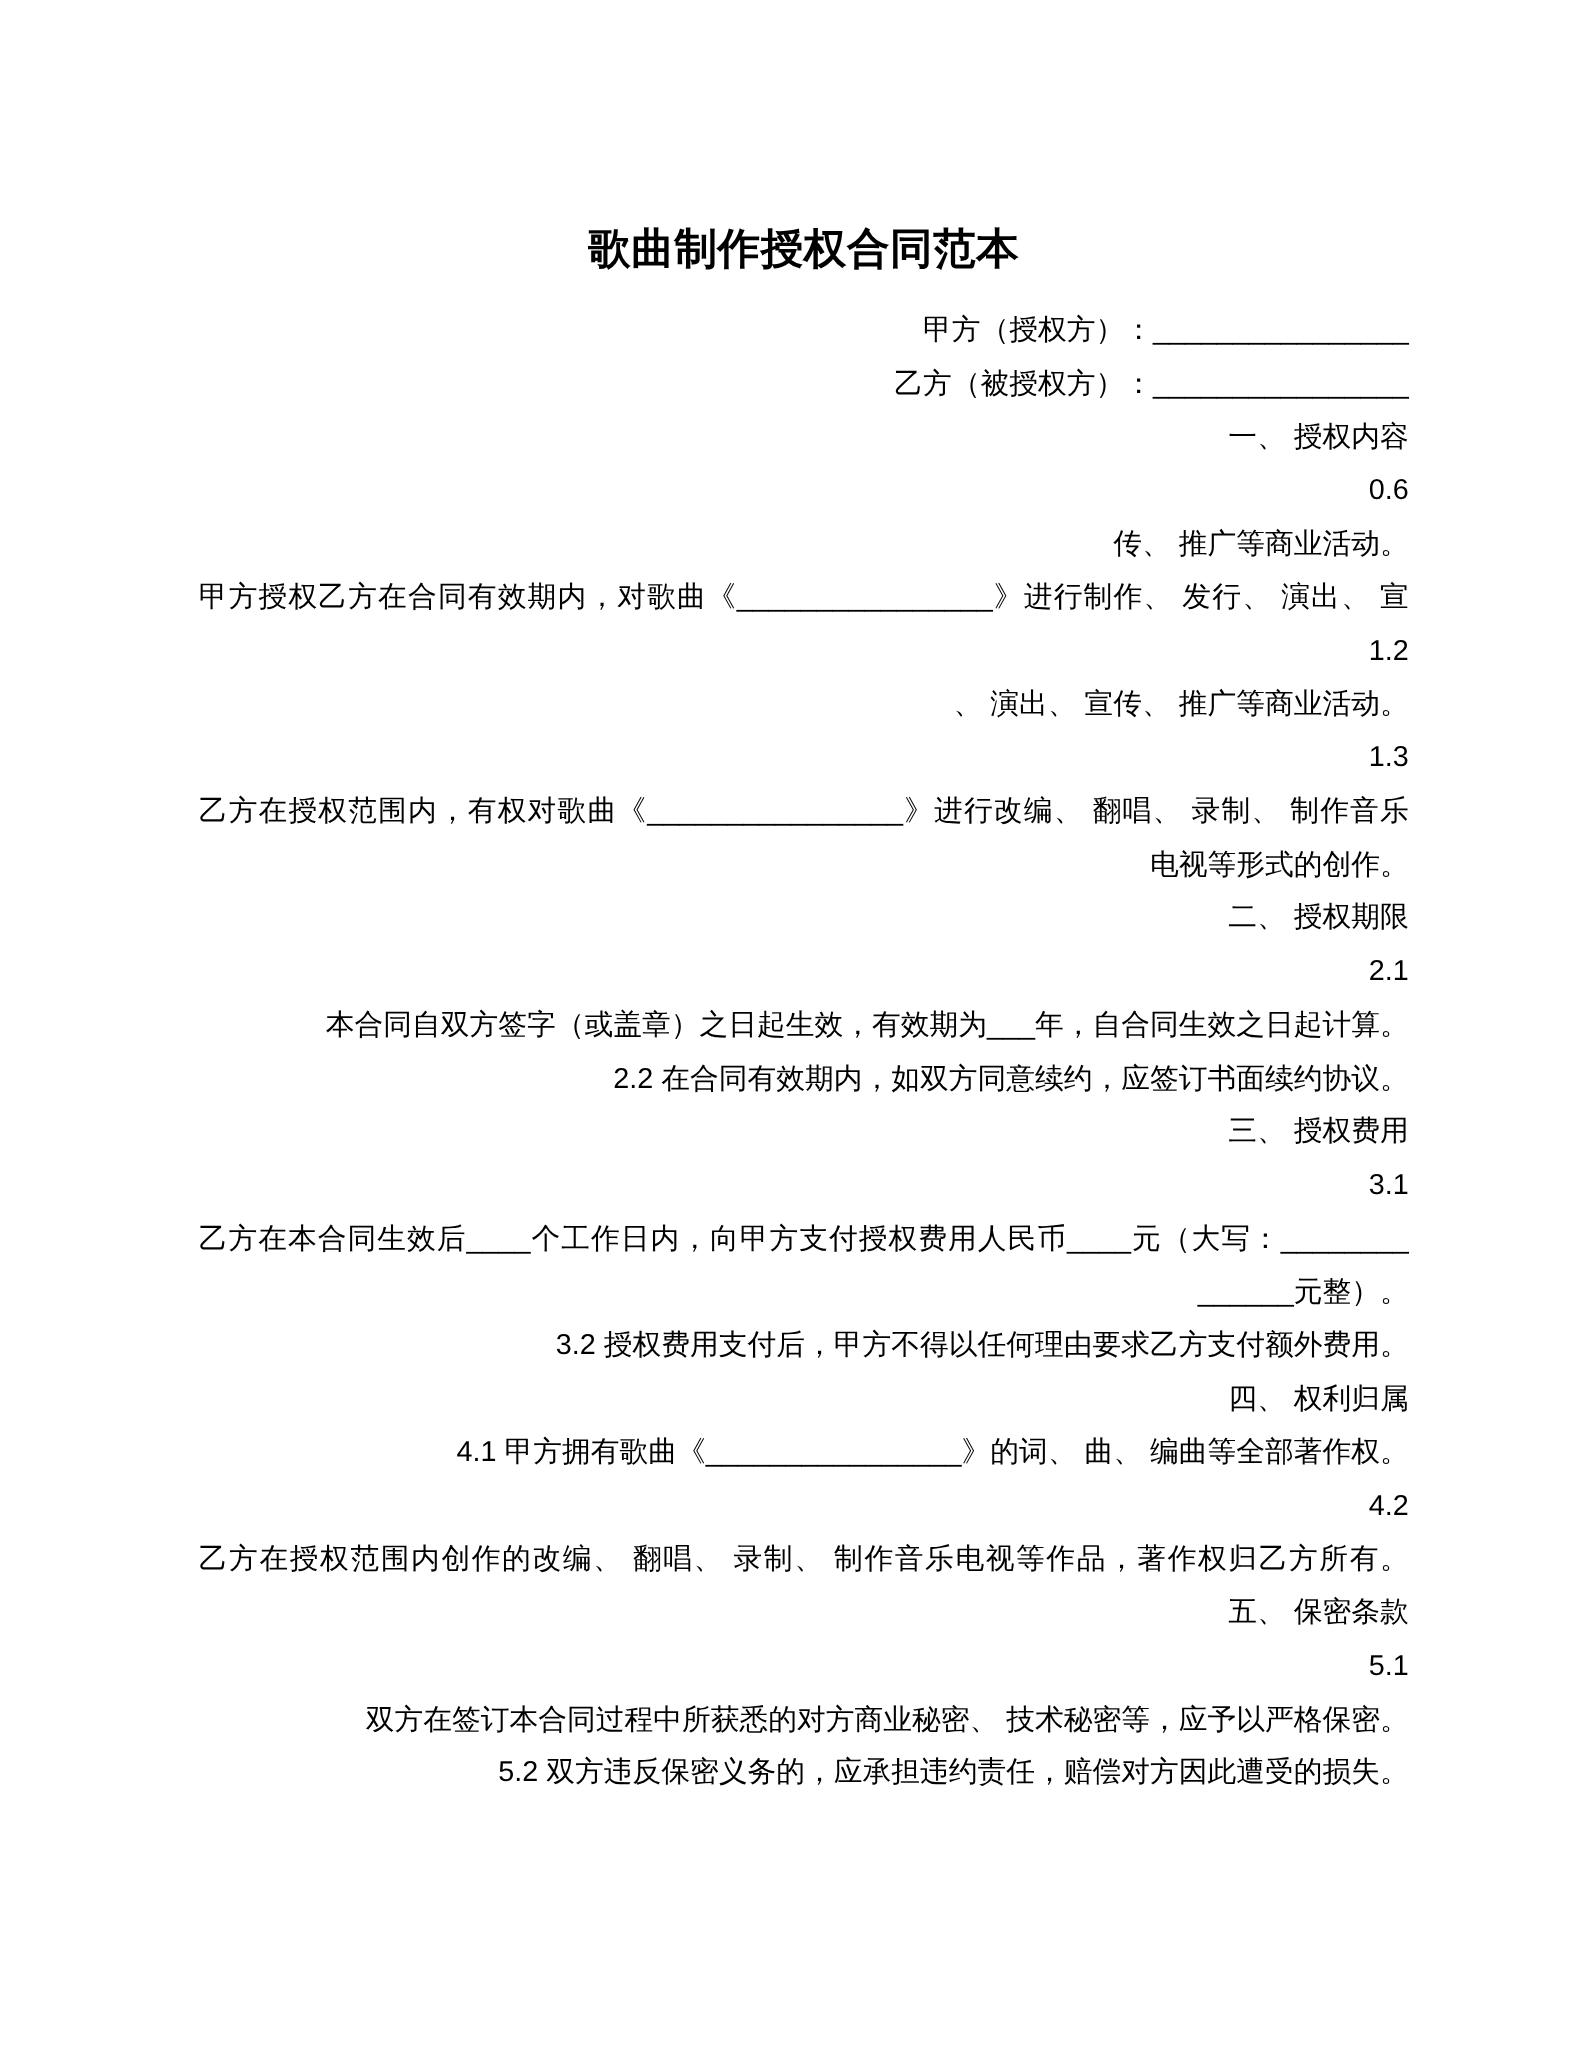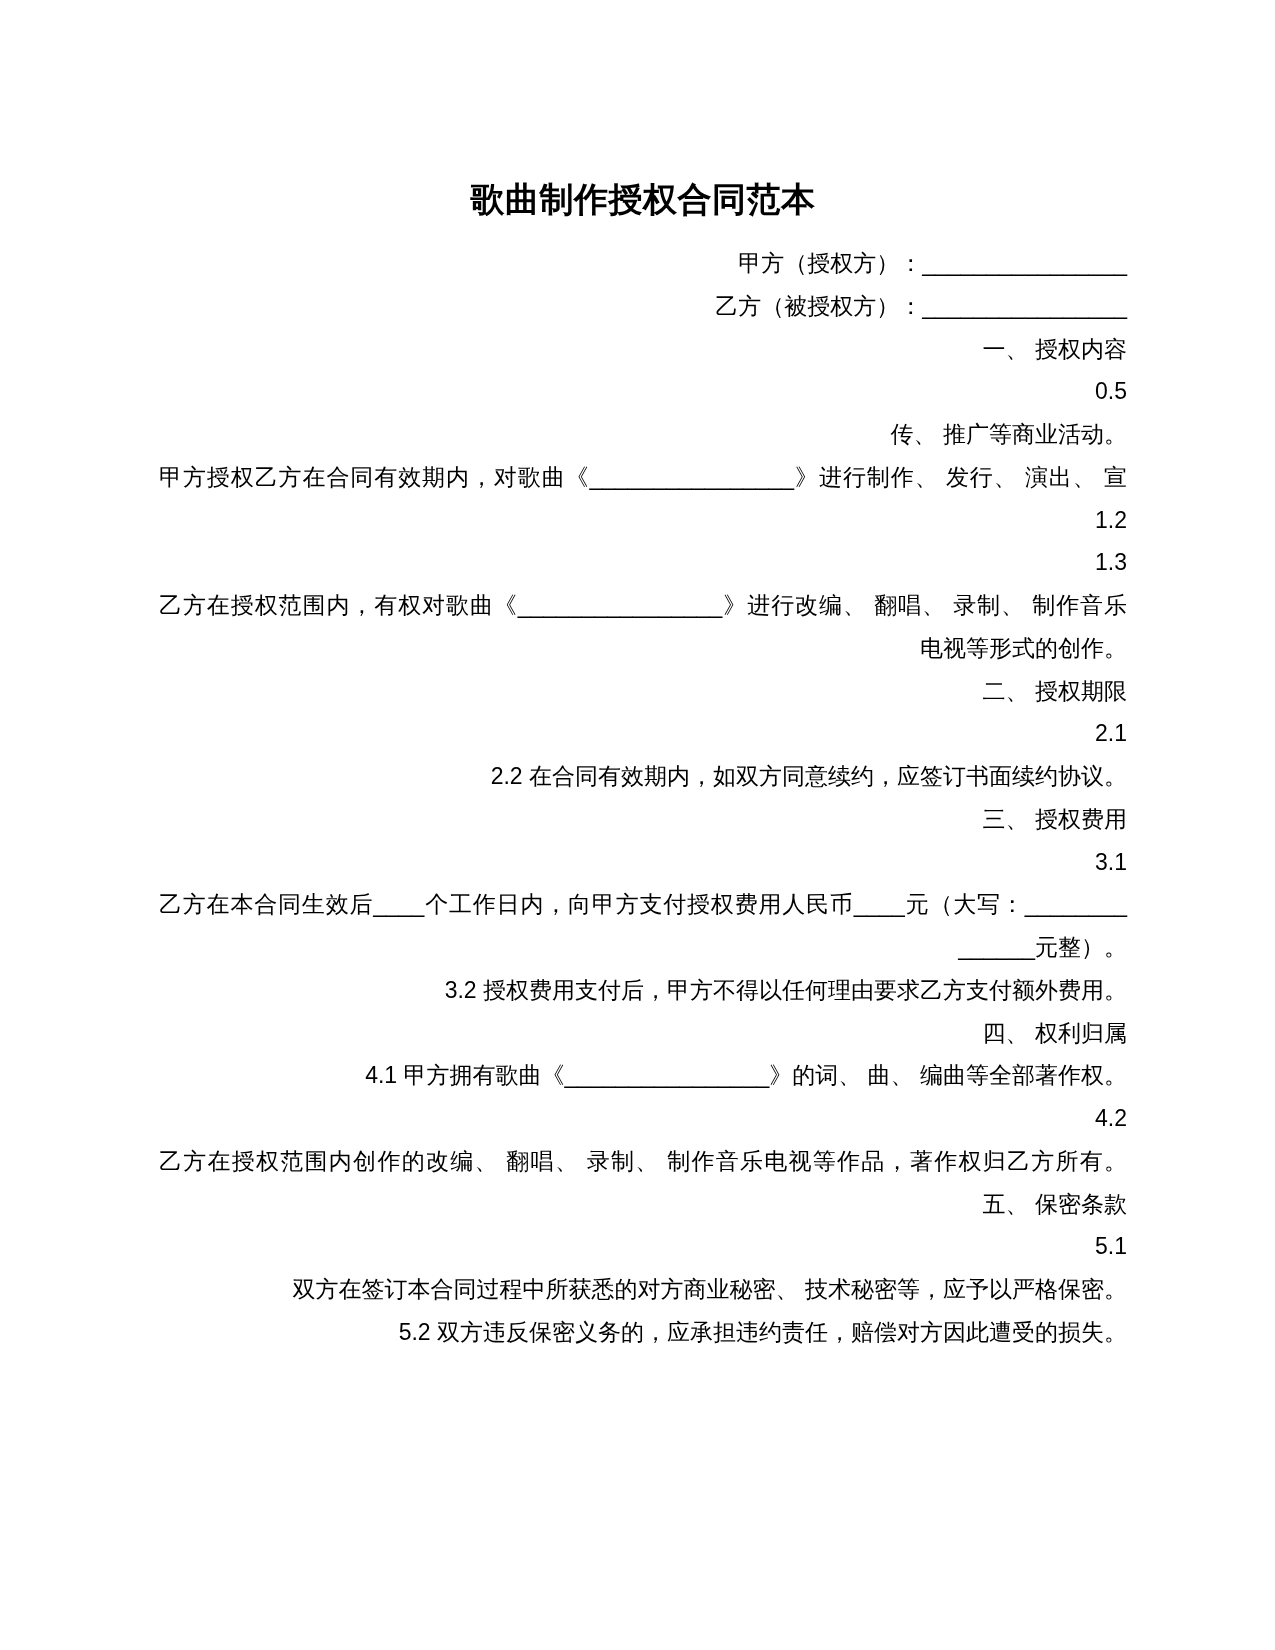--- a/index.html
+++ b/index.html
@@ -52,29 +52,31 @@
 <body>
 
 <div class="doc-page">
   <div class="doc-content">
 
     <div class="doc-title">歌曲制作授权合同范本</div>
 
     <div class="bline indent">甲方（授权方）：________________</div>
     <div class="bline indent">乙方（被授权方）：________________</div>
     <div class="bline indent">一、 授权内容</div>
-    <div class="bline indent">0.5</div>
+    <div class="bline indent">0.6</div>
     <div class="bline">传、 推广等商业活动。</div>
     <div class="bline fill">甲方授权乙方在合同有效期内，对歌曲《________________》进行制作、 发行、 演出、 宣</div>
     <div class="bline indent">1.2</div>
+    <div class="bline">、 演出、 宣传、 推广等商业活动。</div>
     <div class="bline indent">1.3</div>
     <div class="bline fill">乙方在授权范围内，有权对歌曲《________________》进行改编、 翻唱、 录制、 制作音乐</div>
     <div class="bline">电视等形式的创作。</div>
     <div class="bline indent">二、 授权期限</div>
     <div class="bline indent">2.1</div>
+    <div class="bline">本合同自双方签字（或盖章）之日起生效，有效期为___年，自合同生效之日起计算。</div>
     <div class="bline indent">2.2 在合同有效期内，如双方同意续约，应签订书面续约协议。</div>
     <div class="bline indent">三、 授权费用</div>
     <div class="bline indent">3.1</div>
     <div class="bline fill">乙方在本合同生效后____个工作日内，向甲方支付授权费用人民币____元（大写：________</div>
     <div class="bline">______元整）。</div>
     <div class="bline indent">3.2 授权费用支付后，甲方不得以任何理由要求乙方支付额外费用。</div>
     <div class="bline indent">四、 权利归属</div>
     <div class="bline indent">4.1 甲方拥有歌曲《________________》的词、 曲、 编曲等全部著作权。</div>
     <div class="bline indent">4.2</div>
     <div class="bline fill">乙方在授权范围内创作的改编、 翻唱、 录制、 制作音乐电视等作品，著作权归乙方所有。</div>

